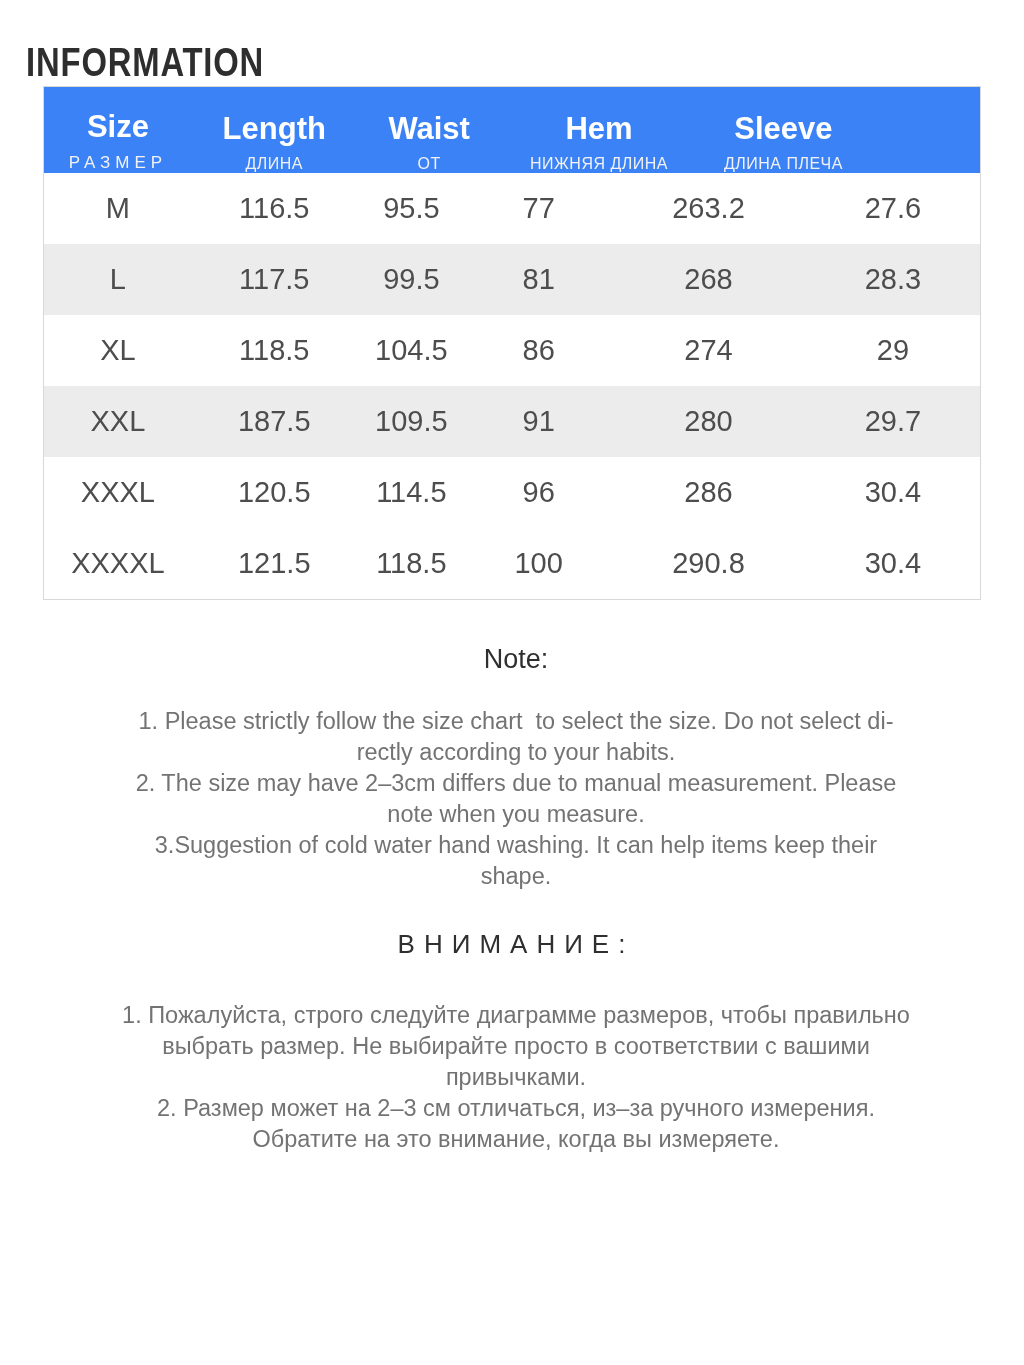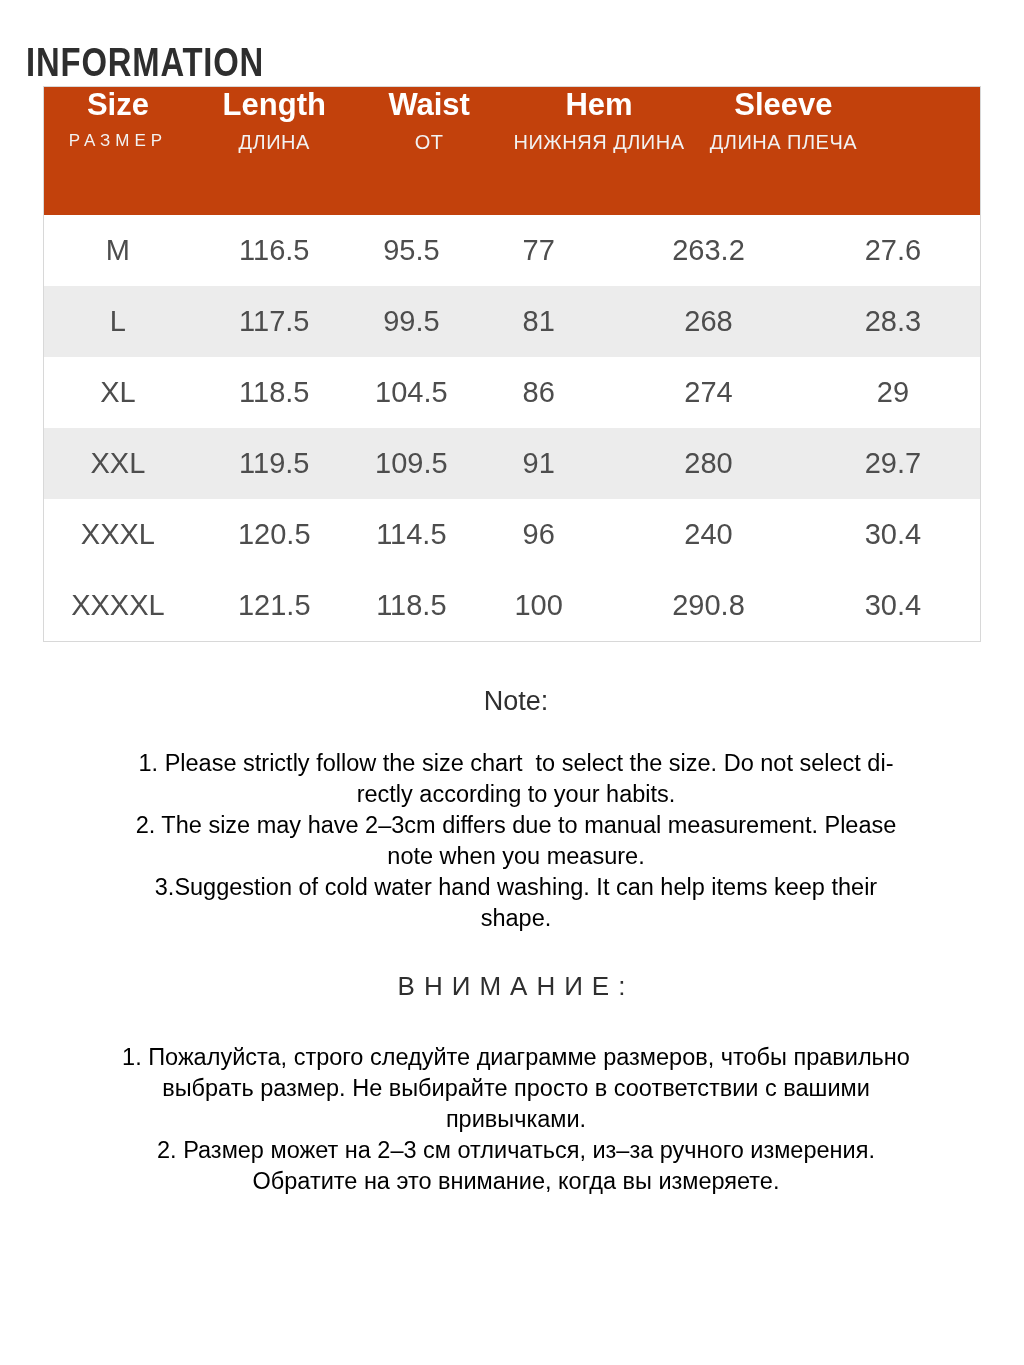--- a/index.html
+++ b/index.html
@@ -31,40 +31,40 @@
   }
 
   
   .size-table {
     width: 938px;
     margin: 0 auto;
     border: 1px solid #d8d8d8;
   }
   .thead {
     display: flex;
-    background: #c2410c;
-    height: 128px;
-    align-items: flex-start;
+    background: #3b82f6;
+    height: 86px;
+    align-items: flex-end;
   }
   .th {
     display: flex;
     flex-direction: column;
     align-items: center;
     justify-content: center;
     color: #ffffff;
     text-align: center;
   }
   .th .en {
     font-size: 31px;
     font-weight: 700;
     line-height: 1.15;
   }
   .th .ru {
     margin-top: 8px;
-    font-size: 20px;
+    font-size: 16px;
     font-weight: 400;
     letter-spacing: 0.5px;
     color: #f2f2f2;
     white-space: nowrap;
   }
   .th.c0 .ru { letter-spacing: 5px; font-size: 17px; }
 
   .tr {
     display: flex;
     height: 71px;
@@ -94,21 +94,21 @@
   }
   .note-heading {
     margin-top: 44px;
     font-size: 27px;
     color: #2f2f2f;
   }
   .note-items { margin-top: 31px; }
   .note-item, .attention-item {
     font-size: 23.5px;
     line-height: 31px;
-    color: #000000;
+    color: #737373;
     white-space: pre-wrap;
   }
   .attention-heading {
     margin-top: 37px;
     font-size: 26px;
     letter-spacing: 9px;
     color: #2f2f2f;
   }
   .attention-items { margin-top: 40px; }
 </style>
@@ -162,32 +162,32 @@
   <div class="tr">
     <div class="td c0">XL</div>
     <div class="td c1">118.5</div>
     <div class="td c2">104.5</div>
     <div class="td c3">86</div>
     <div class="td c4">274</div>
     <div class="td c5">29</div>
   </div>
   <div class="tr alt">
     <div class="td c0">XXL</div>
-    <div class="td c1">119.5</div>
+    <div class="td c1">187.5</div>
     <div class="td c2">109.5</div>
     <div class="td c3">91</div>
     <div class="td c4">280</div>
     <div class="td c5">29.7</div>
   </div>
   <div class="tr">
     <div class="td c0">XXXL</div>
     <div class="td c1">120.5</div>
     <div class="td c2">114.5</div>
     <div class="td c3">96</div>
-    <div class="td c4">240</div>
+    <div class="td c4">286</div>
     <div class="td c5">30.4</div>
   </div>
   <div class="tr">
     <div class="td c0">XXXXL</div>
     <div class="td c1">121.5</div>
     <div class="td c2">118.5</div>
     <div class="td c3">100</div>
     <div class="td c4">290.8</div>
     <div class="td c5">30.4</div>
   </div>

